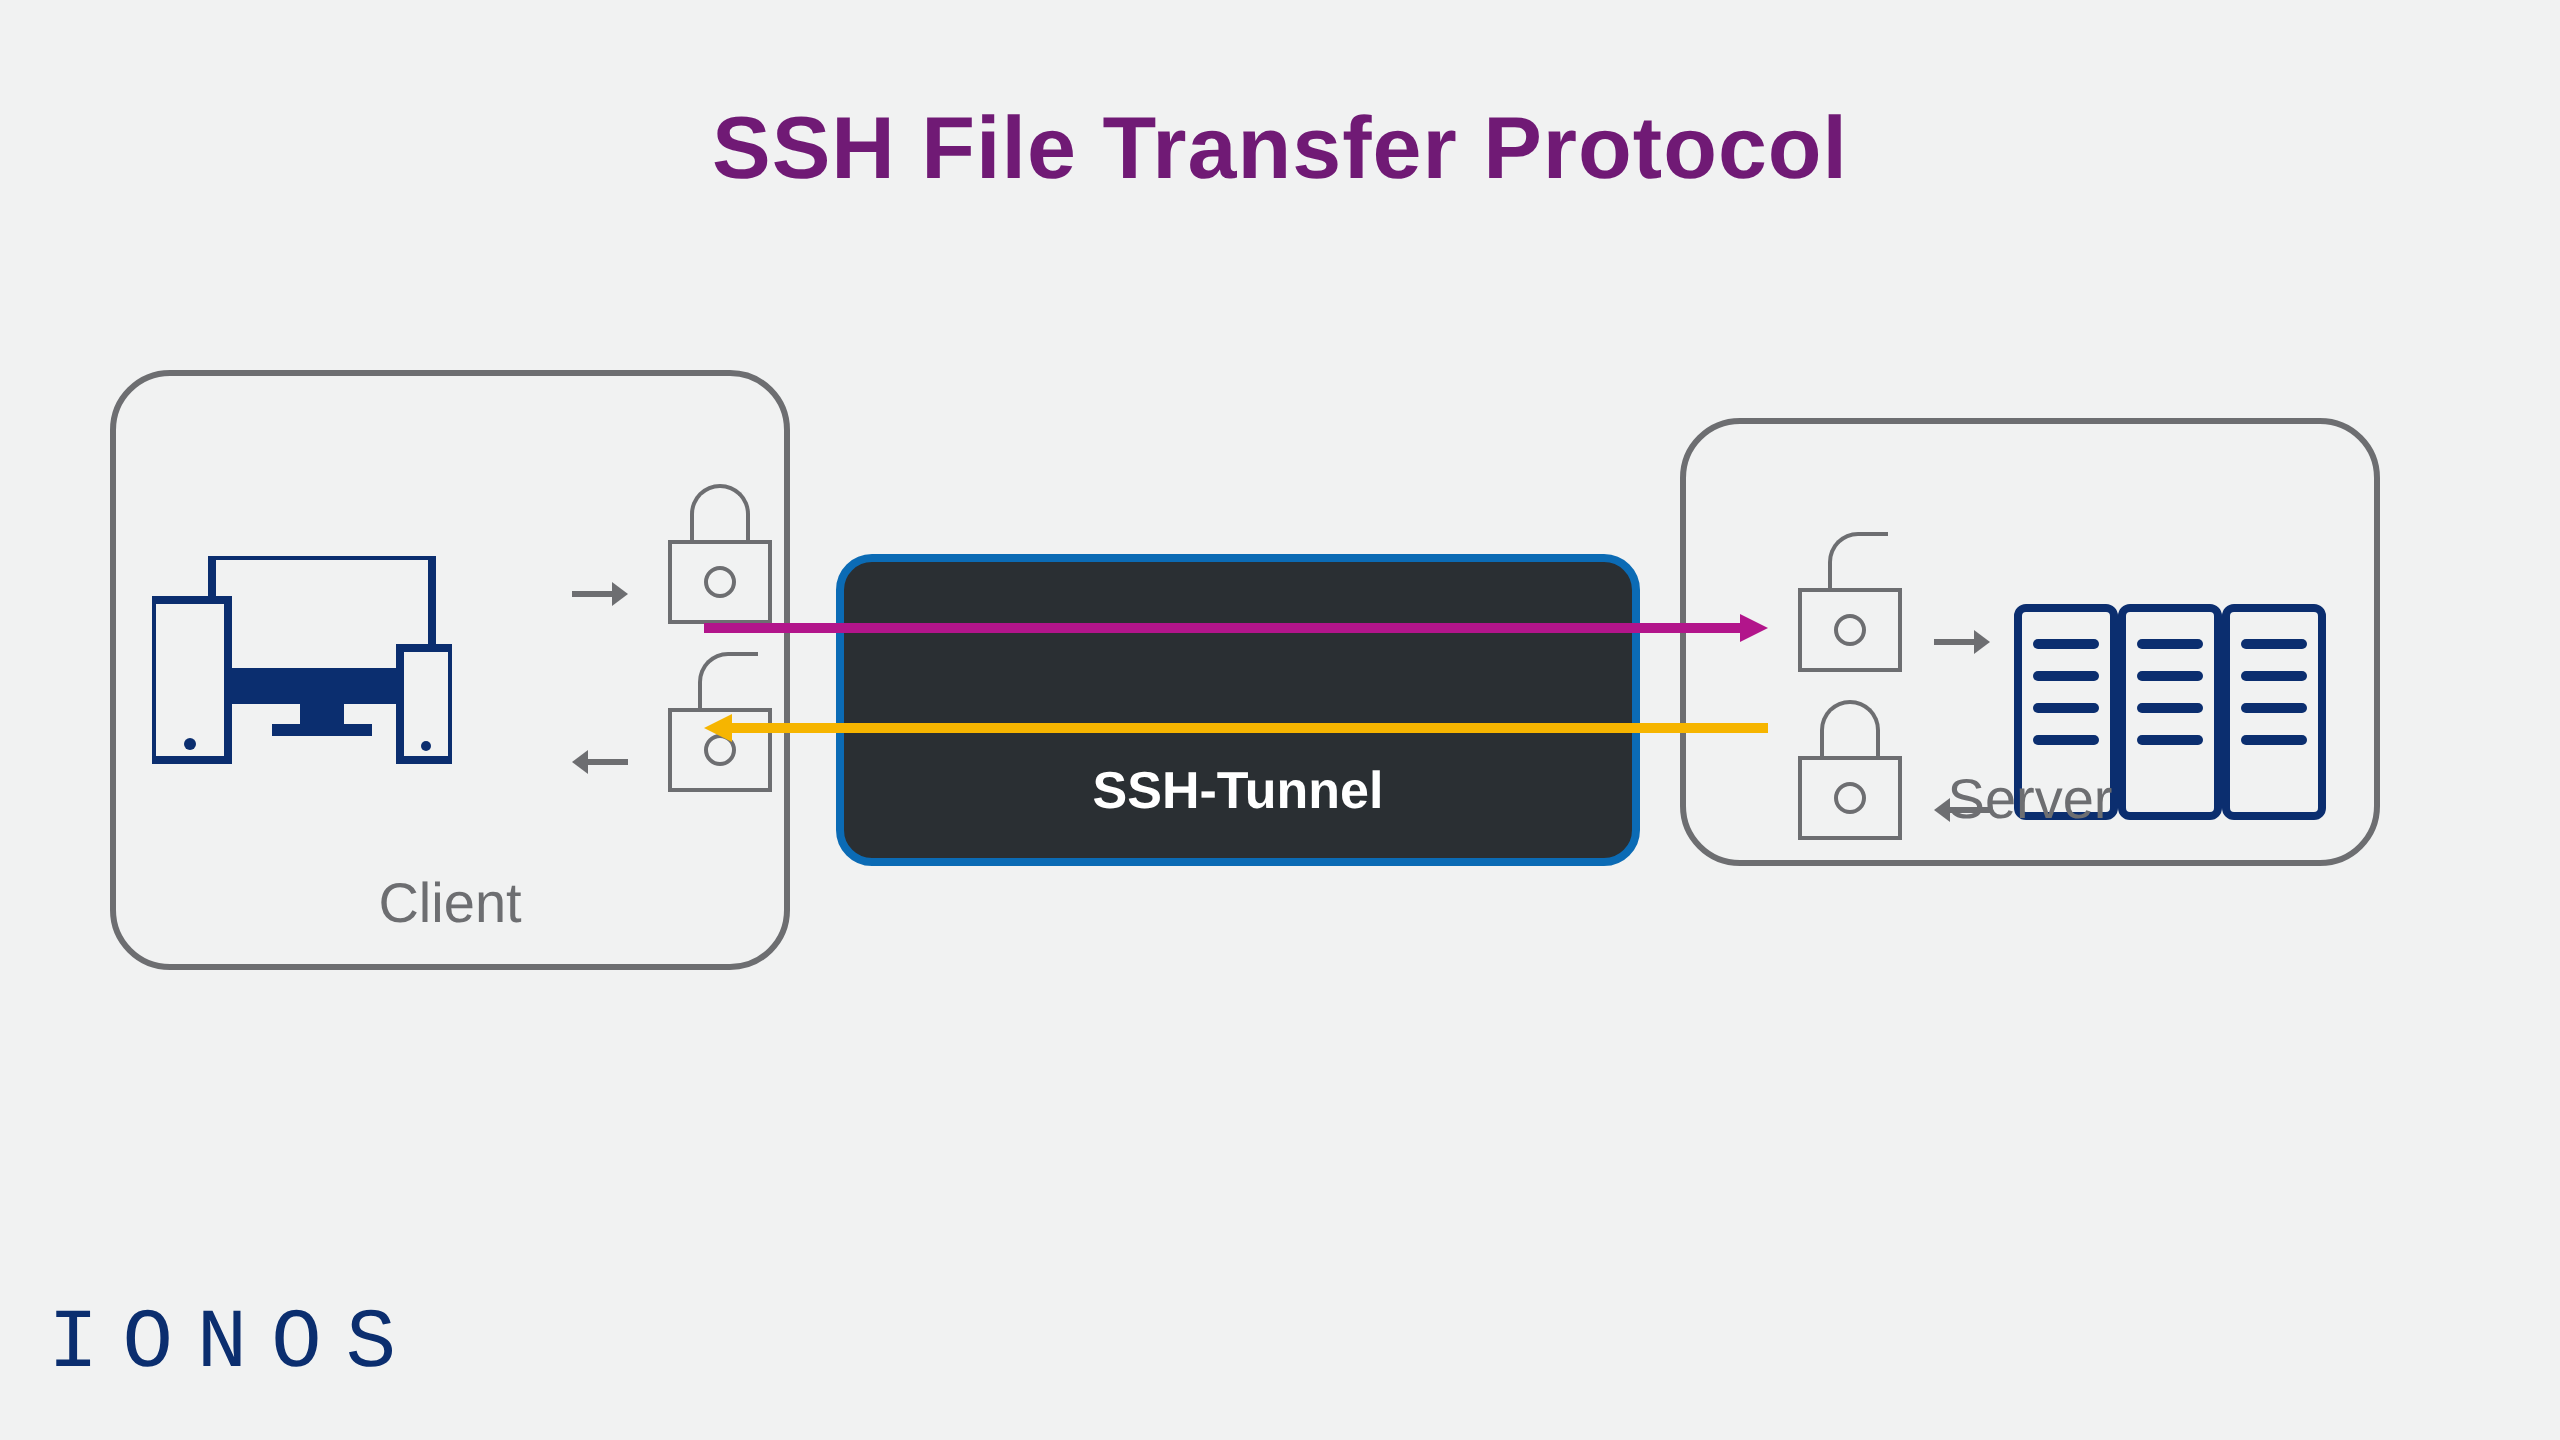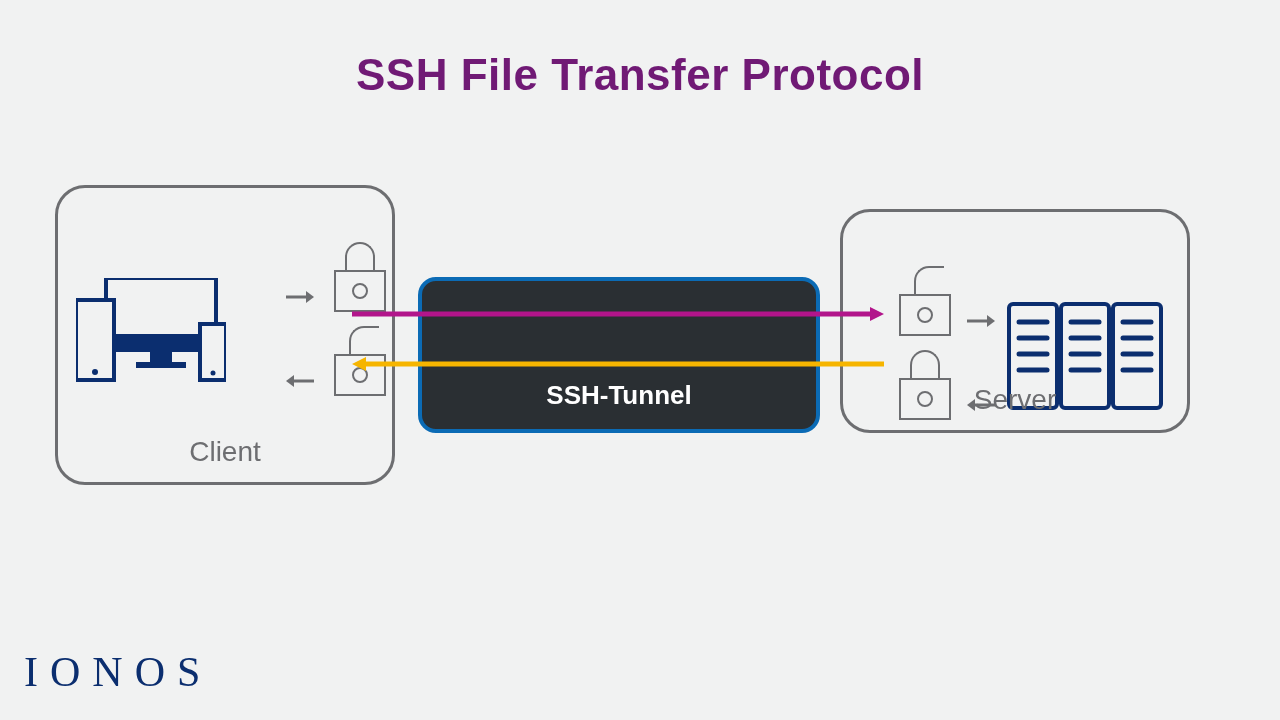--- a/index.html
+++ b/index.html
@@ -19,21 +19,21 @@
     text-align: center;
     font-size: 44px;
     font-weight: 600;
     color: #701a75;
     letter-spacing: 0.5px;
   }
   .logo {
     position: absolute;
     left: 24px;
     bottom: 24px;
-    font-family: Liberation Serif, serif;
+    font-family: Liberation Mono, monospace;
     font-size: 42px;
     font-weight: 400;
     letter-spacing: 12px;
     color: #0b2e6f;
   }
 
   .stage {
     position: absolute;
     top: 185px;
     left: 0;

